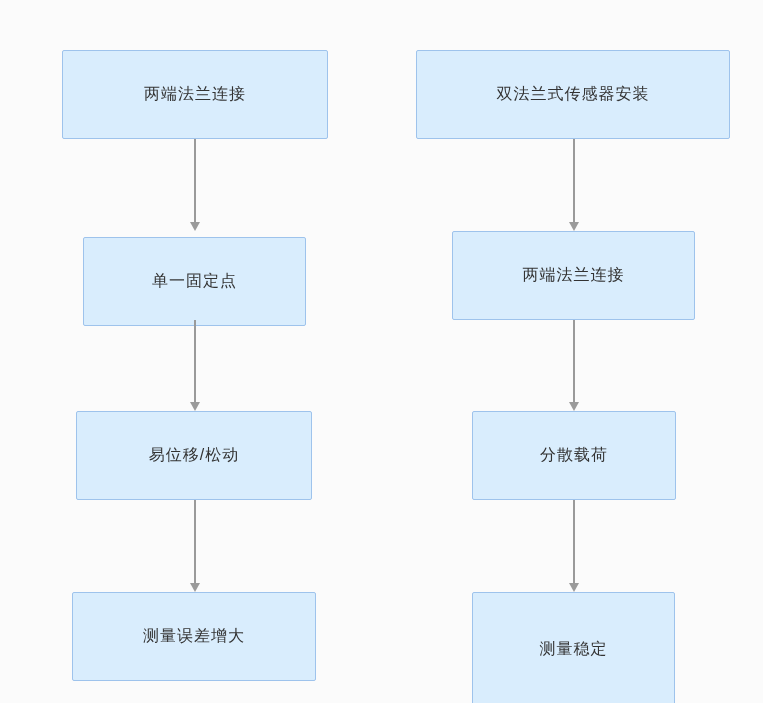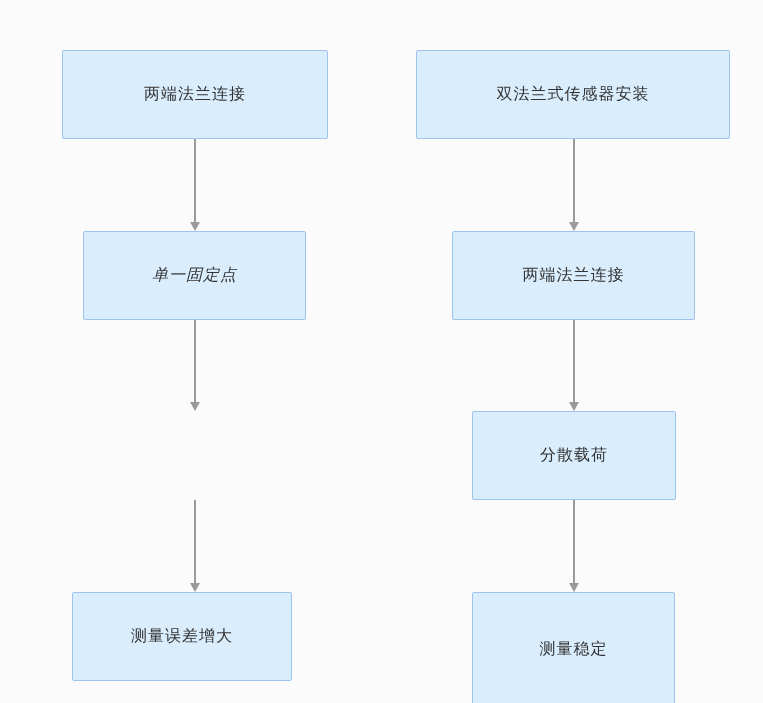--- a/index.html
+++ b/index.html
@@ -49,24 +49,27 @@
   }
 </style>
 </head>
 <body>
 
 <div class="canvas">
 
   <div class="node" style="left:62px; top:50px; width:266px; height:89px;">
     <span>两端法兰连接</span>
   </div>
-  <div class="node" style="left:83px; top:231px; width:223px; height:89px;font-style:italic;">
+  <div class="node" style="left:83px; top:237px; width:223px; height:89px;">
     <span>单一固定点</span>
   </div>
-  <div class="node" style="left:72px; top:592px; width:220px; height:89px;">
+  <div class="node" style="left:76px; top:411px; width:236px; height:89px;">
+    <span>易位移/松动</span>
+  </div>
+  <div class="node" style="left:72px; top:592px; width:244px; height:89px;">
     <span>测量误差增大</span>
   </div>
 
   <div class="arrow" style="left:189px; top:139px; height:92px;">
     <div class="arrow-line"></div>
     <div class="arrow-head"></div>
   </div>
   <div class="arrow" style="left:189px; top:320px; height:91px;">
     <div class="arrow-line"></div>
     <div class="arrow-head"></div>

